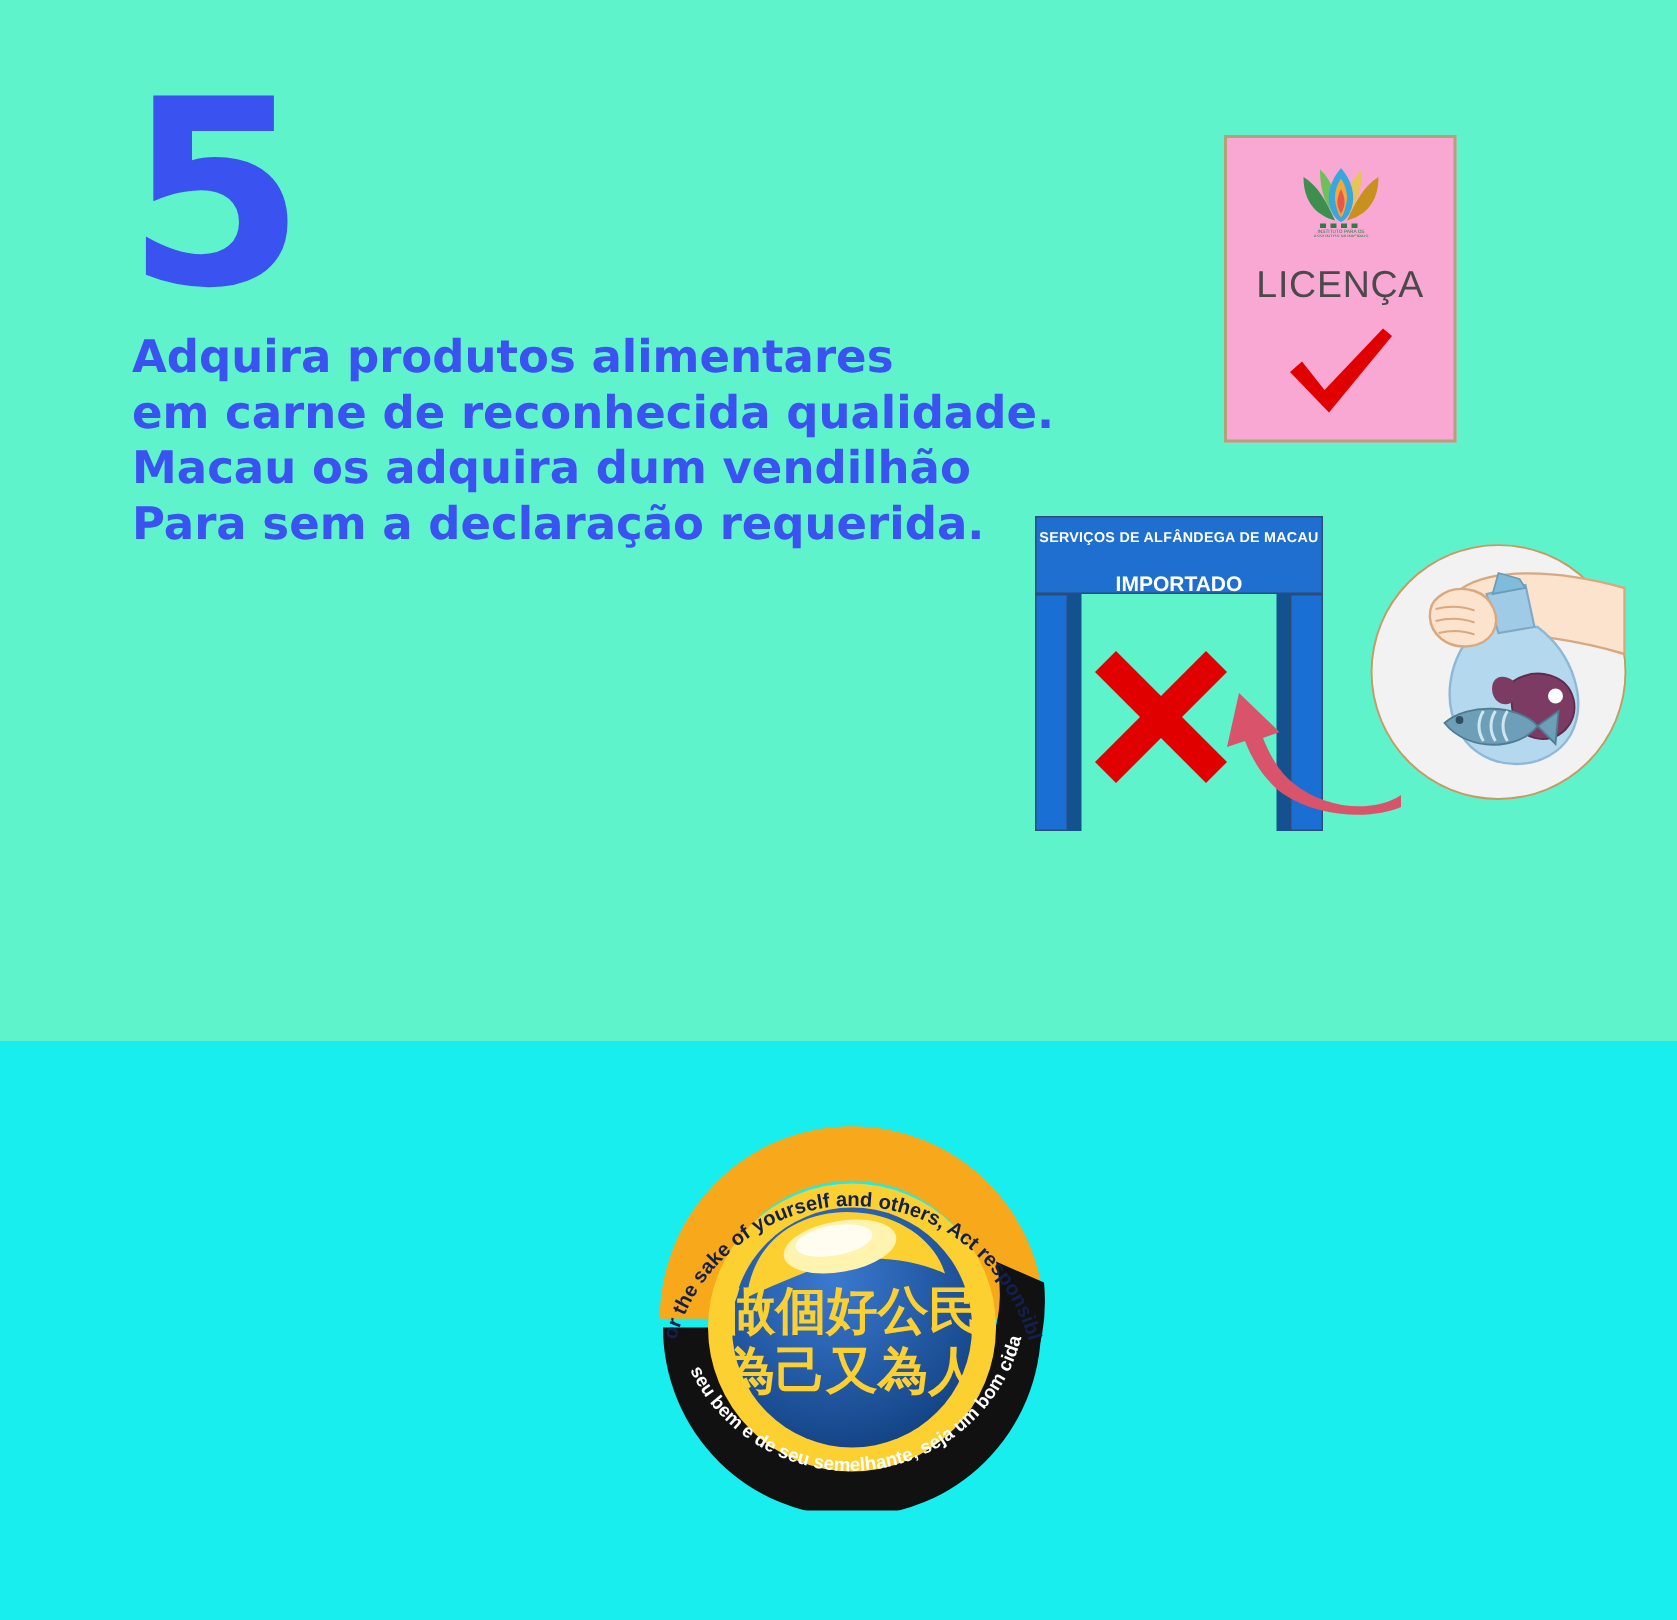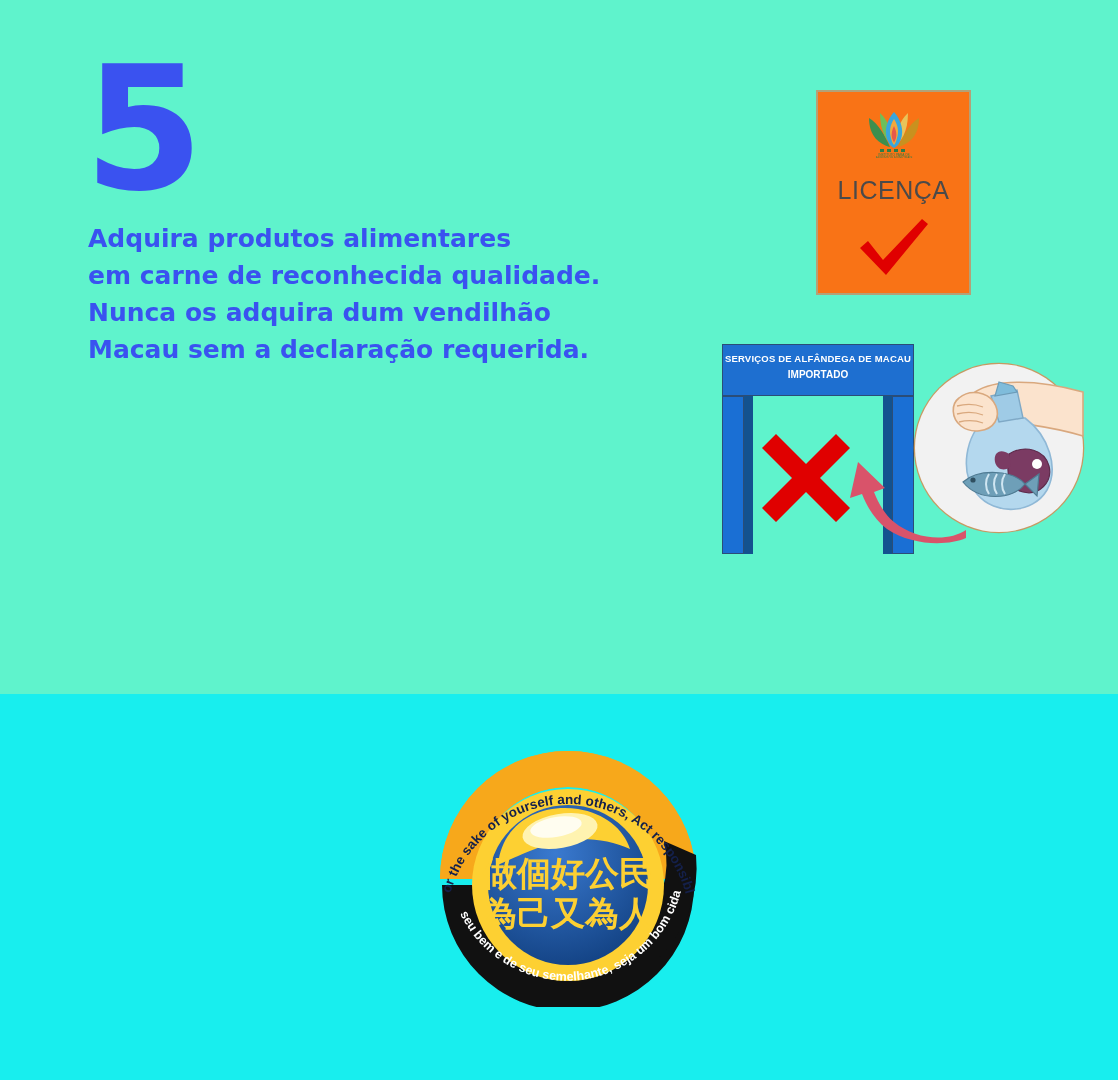--- a/index.html
+++ b/index.html
@@ -41,37 +41,37 @@
     color: #3a52f0;
     letter-spacing: -3px;
     font-family: "DejaVu Sans", sans-serif;
   }
   
   .body-copy {
     position: absolute;
     left: 88px;
     top: 220px;
     width: 620px;
-    font-size: 25px;
+    font-size: 30px;
     font-weight: 700;
     line-height: 37px;
     color: #3a52f0;
     font-family: "DejaVu Sans", sans-serif;
     white-space: nowrap;
   }
   .body-copy div { height: 37px; }
 
   
   .licence-card {
     position: absolute;
     left: 816px;
     top: 90px;
     width: 155px;
     height: 205px;
-    background: #f97316;
+    background: #f9a8d4;
     border: 2px solid #b3a178;
     box-sizing: border-box;
   }
   .iam-logo {
     position: absolute;
     left: 50%;
     top: 14px;
     transform: translateX(-50%);
     width: 62px;
     height: 52px;
@@ -97,21 +97,20 @@
     height: 62px;
   }
 
   
   .gate {
     position: absolute;
     left: 686px;
     top: 344px;
     width: 200px;
     height: 212px;
-    margin-left: 32px;
   }
   .gate-sign {
     position: absolute;
     left: 4px;
     top: 0px;
     width: 192px;
     height: 52px;
     background: #1e6fd0;
     border: 1px solid #2b4d77;
     box-sizing: border-box;
@@ -121,25 +120,25 @@
     left: 0; top: 8px;
     width: 100%;
     text-align: center;
     color: #ffffff;
     font-size: 9.5px;
     font-weight: 700;
     letter-spacing: 0.2px;
   }
   .gate-sign .line2 {
     position: absolute;
-    left: 0; top: 24px;
+    left: 0; top: 36px;
     width: 100%;
     text-align: center;
     color: #ffffff;
-    font-size: 10px;
+    font-size: 14px;
     font-weight: 700;
   }
   .pillar {
     position: absolute;
     top: 52px;
     width: 22px;
     height: 158px;
     background: #1a6fd4;
     border: 1px solid #2b4d77;
     box-sizing: border-box;
@@ -196,22 +195,22 @@
 <div id="poster">
 
   <div class="band-top"></div>
   <div class="band-bottom"></div>
 
   <div class="step-number">5</div>
 
   <div class="body-copy">
     <div>Adquira produtos alimentares</div>
     <div>em carne de reconhecida qualidade.</div>
-    <div>Nunca os adquira dum vendilhão</div>
-    <div>Macau sem a declaração requerida.</div>
+    <div>Macau os adquira dum vendilhão</div>
+    <div>Para sem a declaração requerida.</div>
   </div>
 
   <div class="licence-card">
     <svg class="iam-logo" viewBox="0 0 62 52">
       <path d="M6 12 C6 30, 16 38, 27 41 C22 30, 16 18, 6 12 Z" fill="#3c8f4e"></path>
       <path d="M17 7 C17 26, 24 36, 31 41 C29 28, 26 15, 17 7 Z" fill="#6fbf5a"></path>
       <path d="M56 12 C56 30, 46 38, 35 41 C40 30, 46 18, 56 12 Z" fill="#c8911f"></path>
       <path d="M45 7 C45 26, 38 36, 31 41 C33 28, 36 15, 45 7 Z" fill="#e8c35a"></path>
       <path d="M31 6 C24 14, 21 24, 24 33 C26 39, 29 41, 31 42 C33 41, 36 39, 38 33 C41 24, 38 14, 31 6 Z" fill="#39a6dd"></path>
       <path d="M31 13 C27 19, 26 26, 28 32 C29 36, 30 38, 31 39 C32 38, 33 36, 34 32 C36 26, 35 19, 31 13 Z" fill="#f2a83b"></path>

